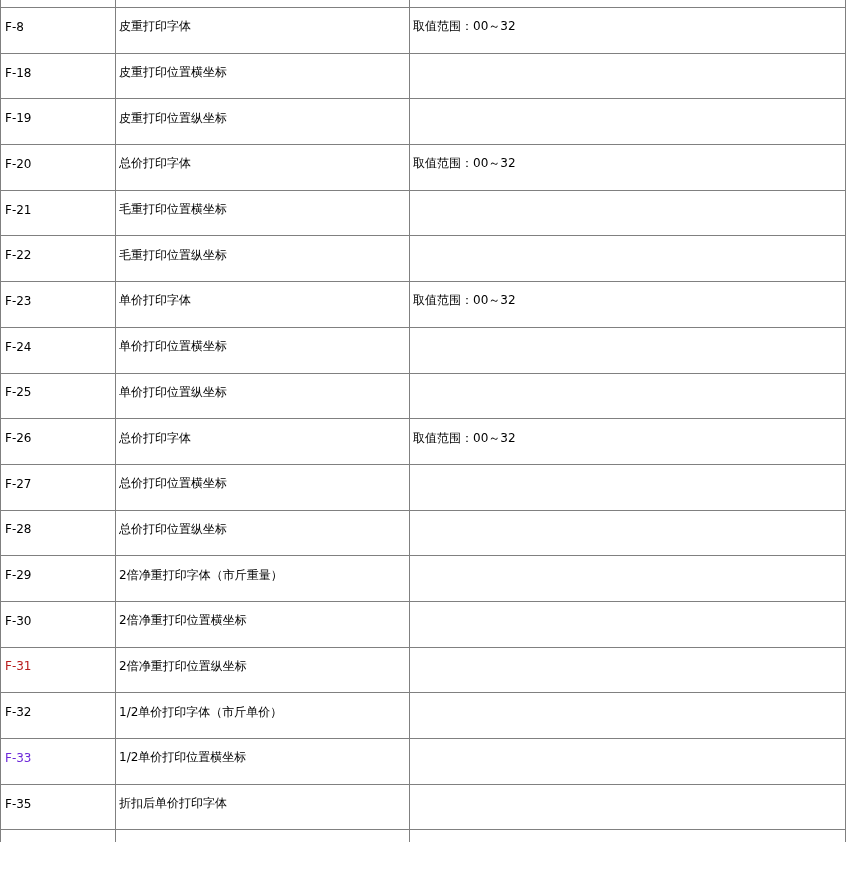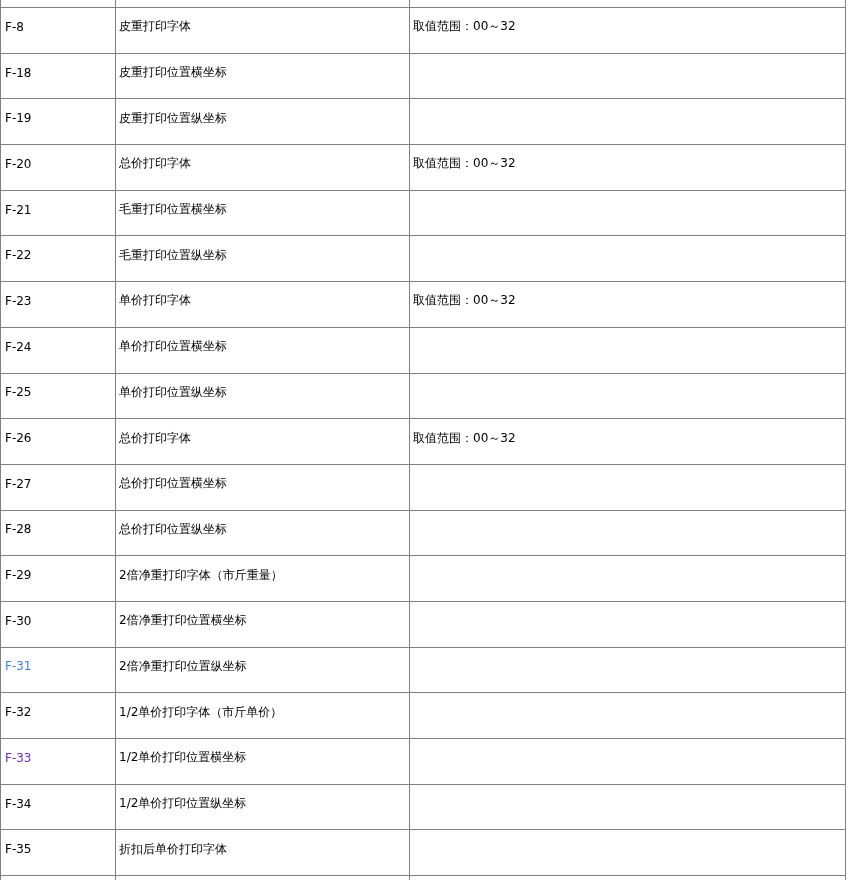--- a/index.html
+++ b/index.html
@@ -129,37 +129,32 @@
     <td class="c1" style="border-color: rgb(128, 128, 128); color: rgb(0, 0, 0);">F-29</td>
     <td class="c2" style="border-color: rgb(128, 128, 128); color: rgb(0, 0, 0);">2倍净重打印字体（市斤重量）</td>
     <td class="c3" style="border-color: rgb(128, 128, 128); color: rgb(0, 0, 0);"></td>
   </tr>
         <tr class="data-row">
     <td class="c1" style="border-color: rgb(128, 128, 128); color: rgb(0, 0, 0);">F-30</td>
     <td class="c2" style="border-color: rgb(128, 128, 128); color: rgb(0, 0, 0);">2倍净重打印位置横坐标</td>
     <td class="c3" style="border-color: rgb(128, 128, 128); color: rgb(0, 0, 0);"></td>
   </tr>
         <tr class="data-row">
-    <td class="c1" style="border-color: rgb(128, 128, 128); color: #3b82f6;">F-31</td>
+    <td class="c1" style="border-color: rgb(128, 128, 128); color: #b91c1c;">F-31</td>
     <td class="c2" style="border-color: rgb(128, 128, 128); color: rgb(0, 0, 0);">2倍净重打印位置纵坐标</td>
     <td class="c3" style="border-color: rgb(128, 128, 128); color: rgb(0, 0, 0);"></td>
   </tr>
         <tr class="data-row">
     <td class="c1" style="border-color: rgb(128, 128, 128); color: rgb(0, 0, 0);">F-32</td>
     <td class="c2" style="border-color: rgb(128, 128, 128); color: rgb(0, 0, 0);">1/2单价打印字体（市斤单价）</td>
     <td class="c3" style="border-color: rgb(128, 128, 128); color: rgb(0, 0, 0);"></td>
   </tr>
         <tr class="data-row">
     <td class="c1" style="border-color: rgb(128, 128, 128); color: #6d28d9;">F-33</td>
     <td class="c2" style="border-color: rgb(128, 128, 128); color: rgb(0, 0, 0);">1/2单价打印位置横坐标</td>
-    <td class="c3" style="border-color: rgb(128, 128, 128); color: rgb(0, 0, 0);"></td>
-  </tr>
-        <tr class="data-row">
-    <td class="c1" style="border-color: rgb(128, 128, 128); color: rgb(0, 0, 0);">F-34</td>
-    <td class="c2" style="border-color: rgb(128, 128, 128); color: rgb(0, 0, 0);">1/2单价打印位置纵坐标</td>
     <td class="c3" style="border-color: rgb(128, 128, 128); color: rgb(0, 0, 0);"></td>
   </tr>
         <tr class="data-row">
     <td class="c1" style="border-color: rgb(128, 128, 128); color: rgb(0, 0, 0);">F-35</td>
     <td class="c2" style="border-color: rgb(128, 128, 128); color: rgb(0, 0, 0);">折扣后单价打印字体</td>
     <td class="c3" style="border-color: rgb(128, 128, 128); color: rgb(0, 0, 0);"></td>
   </tr>
         <tr class="partial-row-bottom" id="bottom-partial-row">
         <td class="c1" style="border-top-color: rgb(128, 128, 128); border-right-color: rgb(128, 128, 128); border-bottom: none; border-left-color: rgb(128, 128, 128); color: rgb(0, 0, 0);"></td>
         <td class="c2" style="border-top-color: rgb(128, 128, 128); border-right-color: rgb(128, 128, 128); border-bottom: none; border-left-color: rgb(128, 128, 128); color: rgb(0, 0, 0);"></td>

